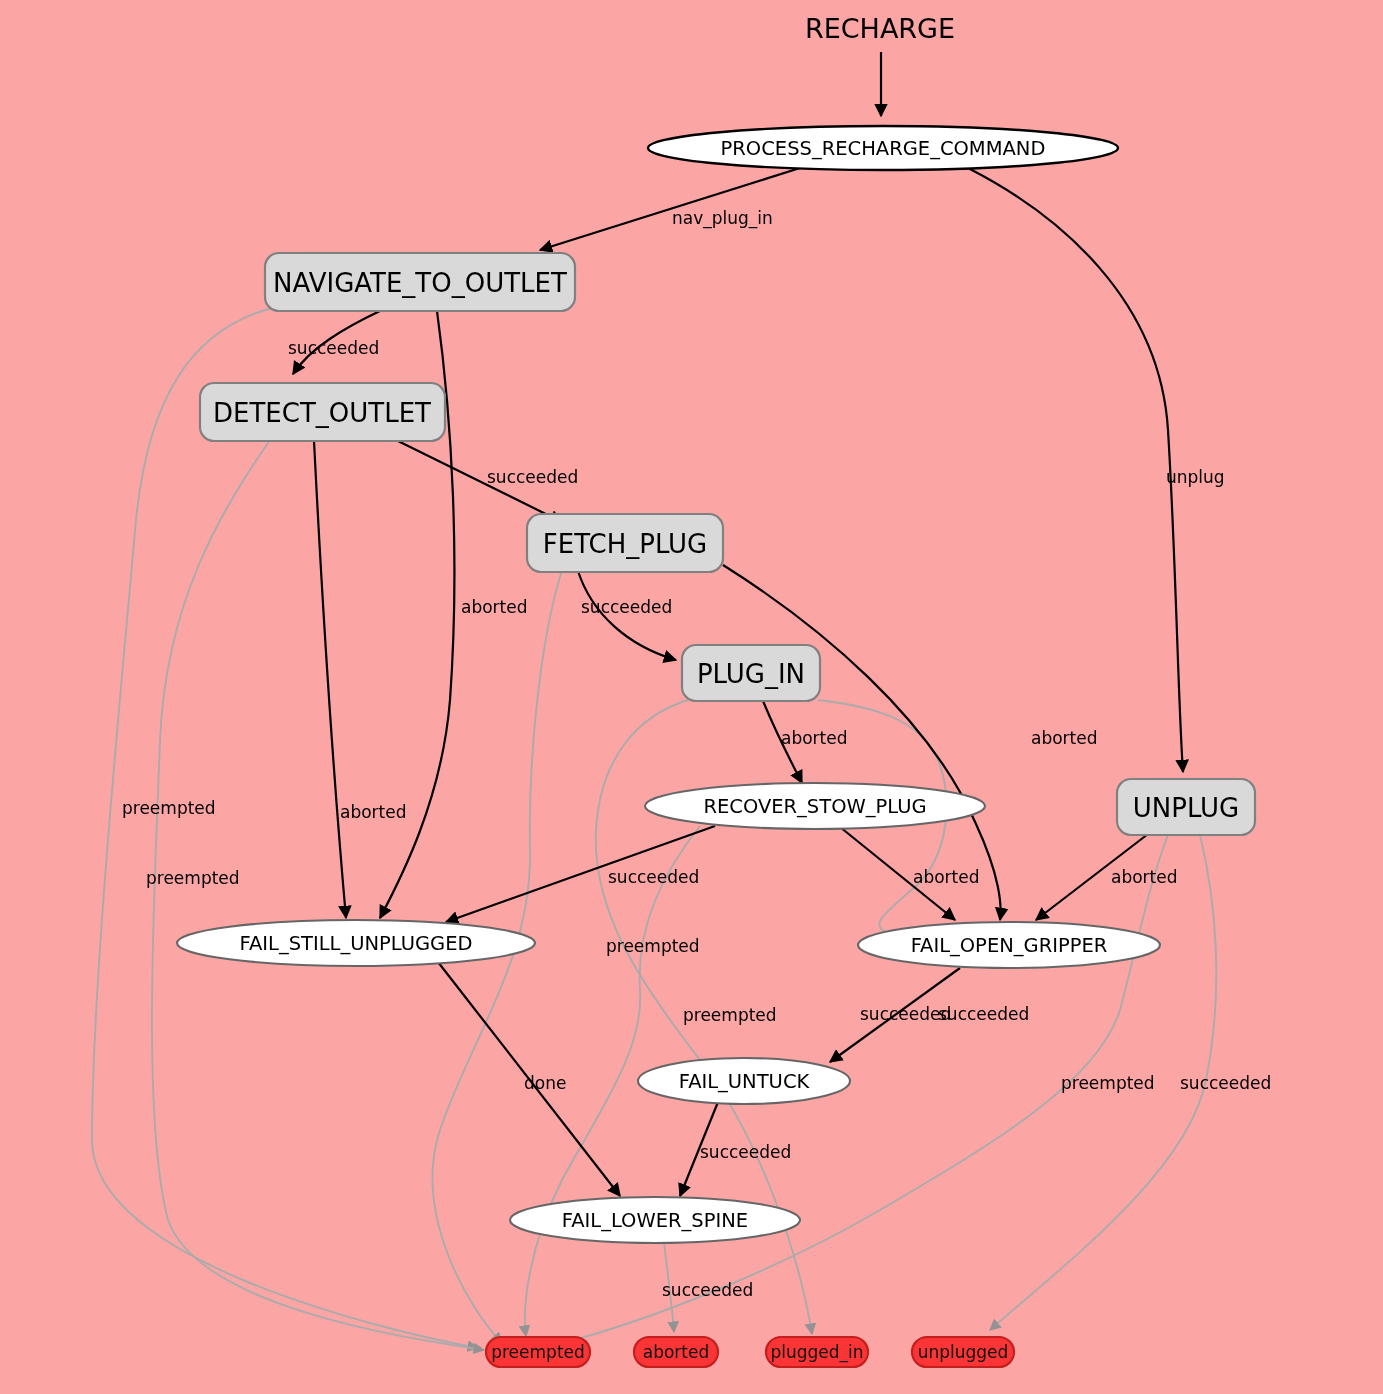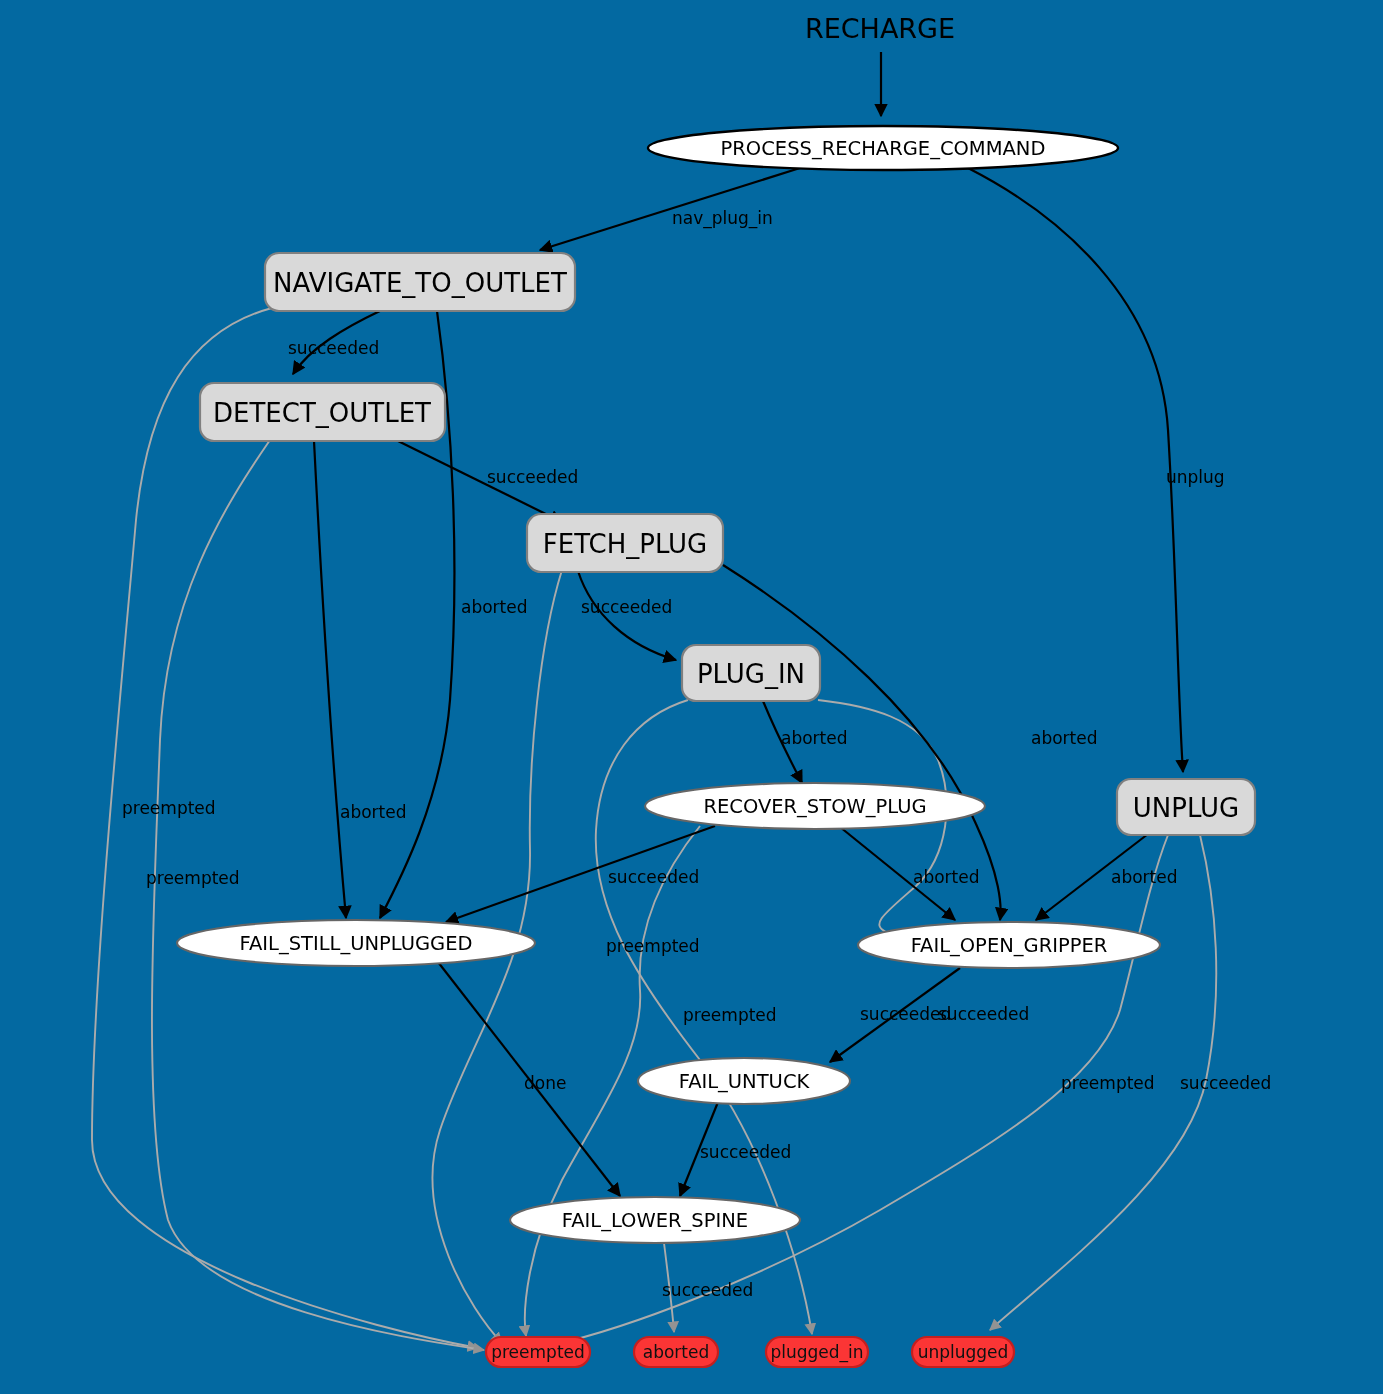--- a/index.html
+++ b/index.html
@@ -7,21 +7,21 @@
     padding: 0;
     background: #ffffff;
   }
   body {
     font-family: "DejaVu Sans", sans-serif;
   }
   #canvas {
     position: relative;
     width: 1383px;
     height: 1394px;
-    background: #0369a1;
+    background: #fca5a5;
     overflow: hidden;
   }
   svg#graph {
     position: absolute;
     left: 0;
     top: 0;
     width: 1383px;
     height: 1394px;
   }
   .edge-black {

